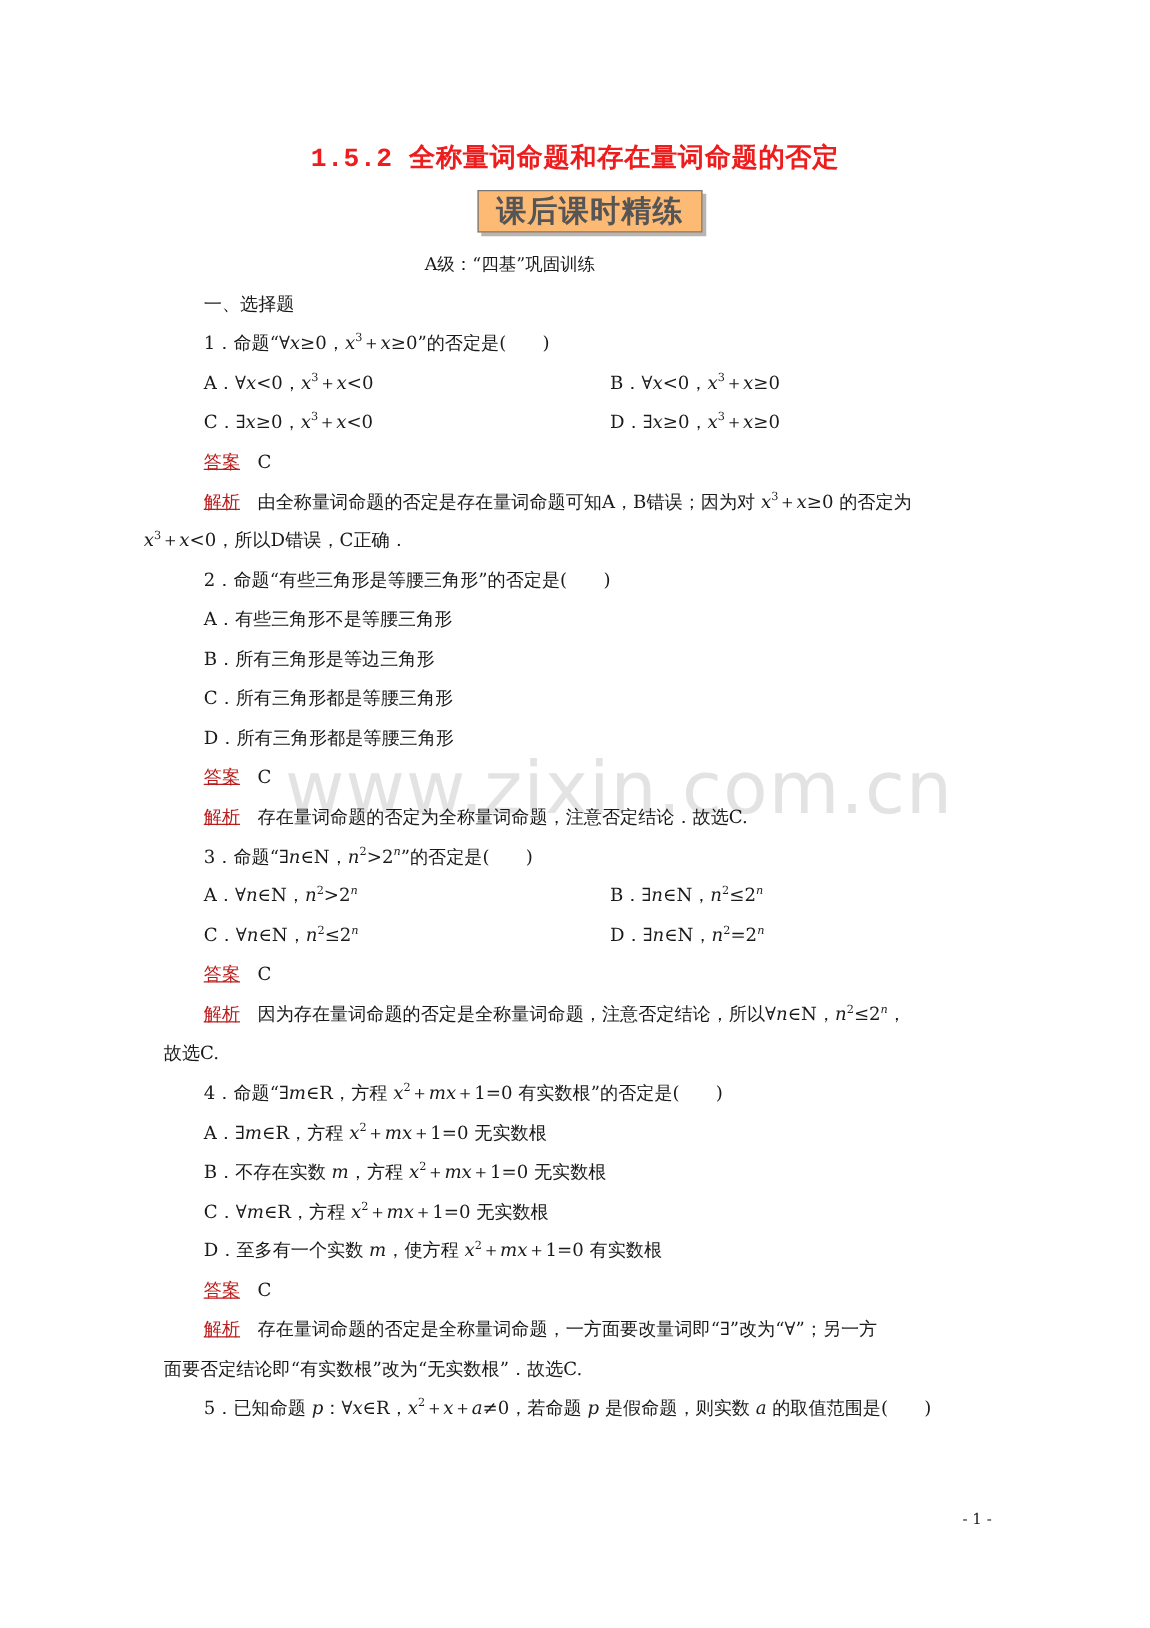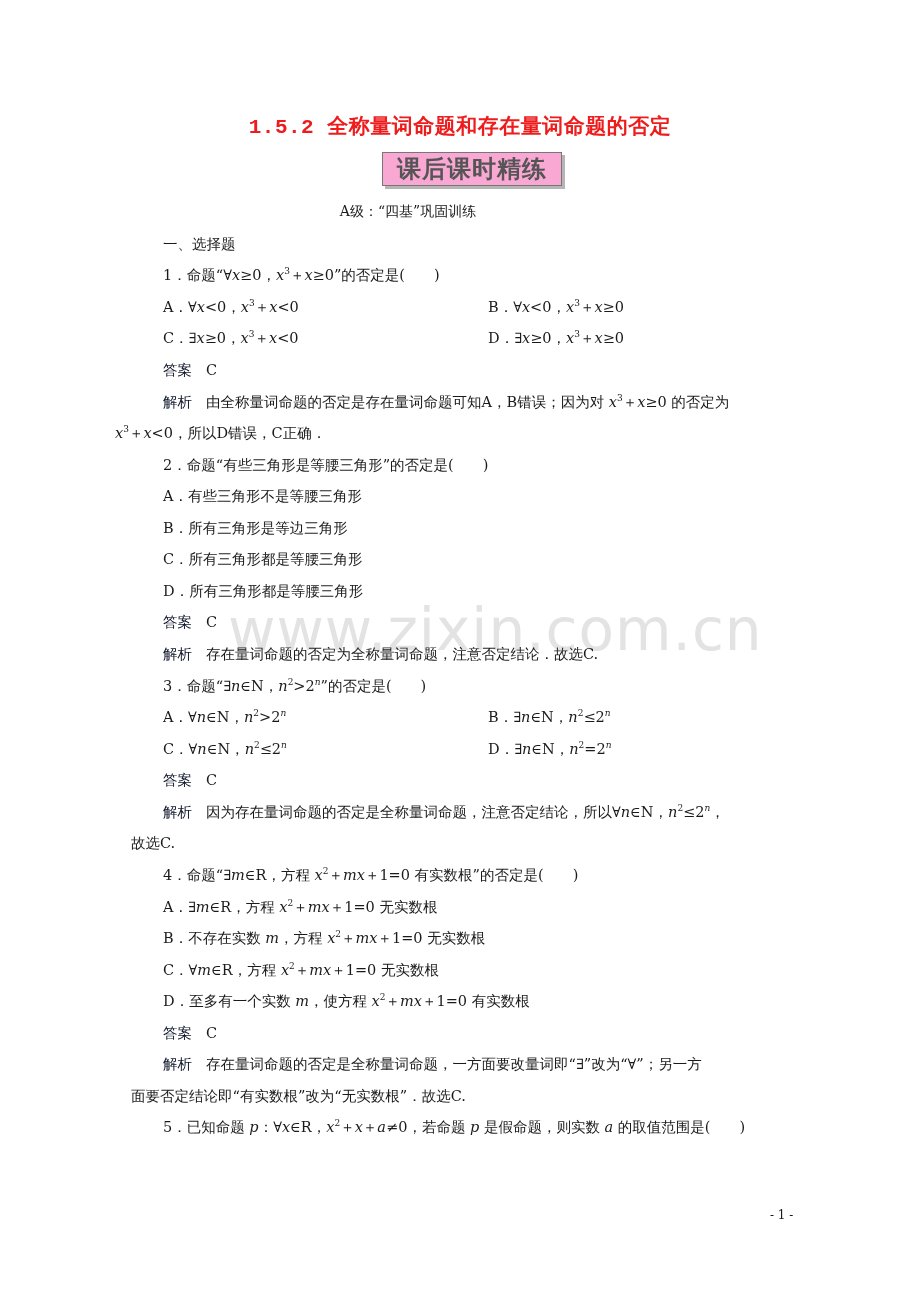--- a/index.html
+++ b/index.html
@@ -9,34 +9,34 @@
       color: #1a1a1a;
     }
     .page { position: absolute; left: 0; top: 0; width: 920px; height: 1302px; }
     .title {
       position: absolute; left: 0; width: 920px; top: 112px; text-align: center;
       color: #ee1c1c; font-size: 21px; font-weight: bold; letter-spacing: 0.5px;
       font-family: Liberation Mono, monospace;
     }
     .badge {
       position: absolute; left: 382px; top: 152px; width: 178px; height: 32px;
-      border: 1px solid #777; background: #f9a8d4;
+      border: 1px solid #777; background: #fdba74;
       box-shadow: 3px 3px 0 #b5b5b5;
       text-align: center; line-height: 32px;
       font-size: 24px; font-weight: bold; color: #555;
       font-family: "DejaVu Sans", "Liberation Sans", sans-serif; letter-spacing: 1px;
     }
     .level {
       position: absolute; left: 0; width: 816px; top: 203px; text-align: center;
       font-size: 14px;
     }
     .line {
       position: absolute; font-size: 14.5px; white-space: nowrap; line-height: 20px;
     }
-    .red { color: #0f172a; }
+    .red { color: #b91c1c; text-decoration: underline; }
     i { font-style: italic; }
     sup { font-size: 9px; vertical-align: 6px; line-height: 0; }
     .watermark {
       position: absolute; left: 228px; top: 596px;
       font-family: "DejaVu Sans", "Liberation Sans", sans-serif;
       font-size: 58px; color: #e3e3e3; letter-spacing: 1px; white-space: nowrap;
       pointer-events: none; z-index: 0;
     }
     .line, .title, .badge, .level { z-index: 1; }
     .pageno { position: absolute; left: 770px; top: 1208px; font-size: 12px; }

